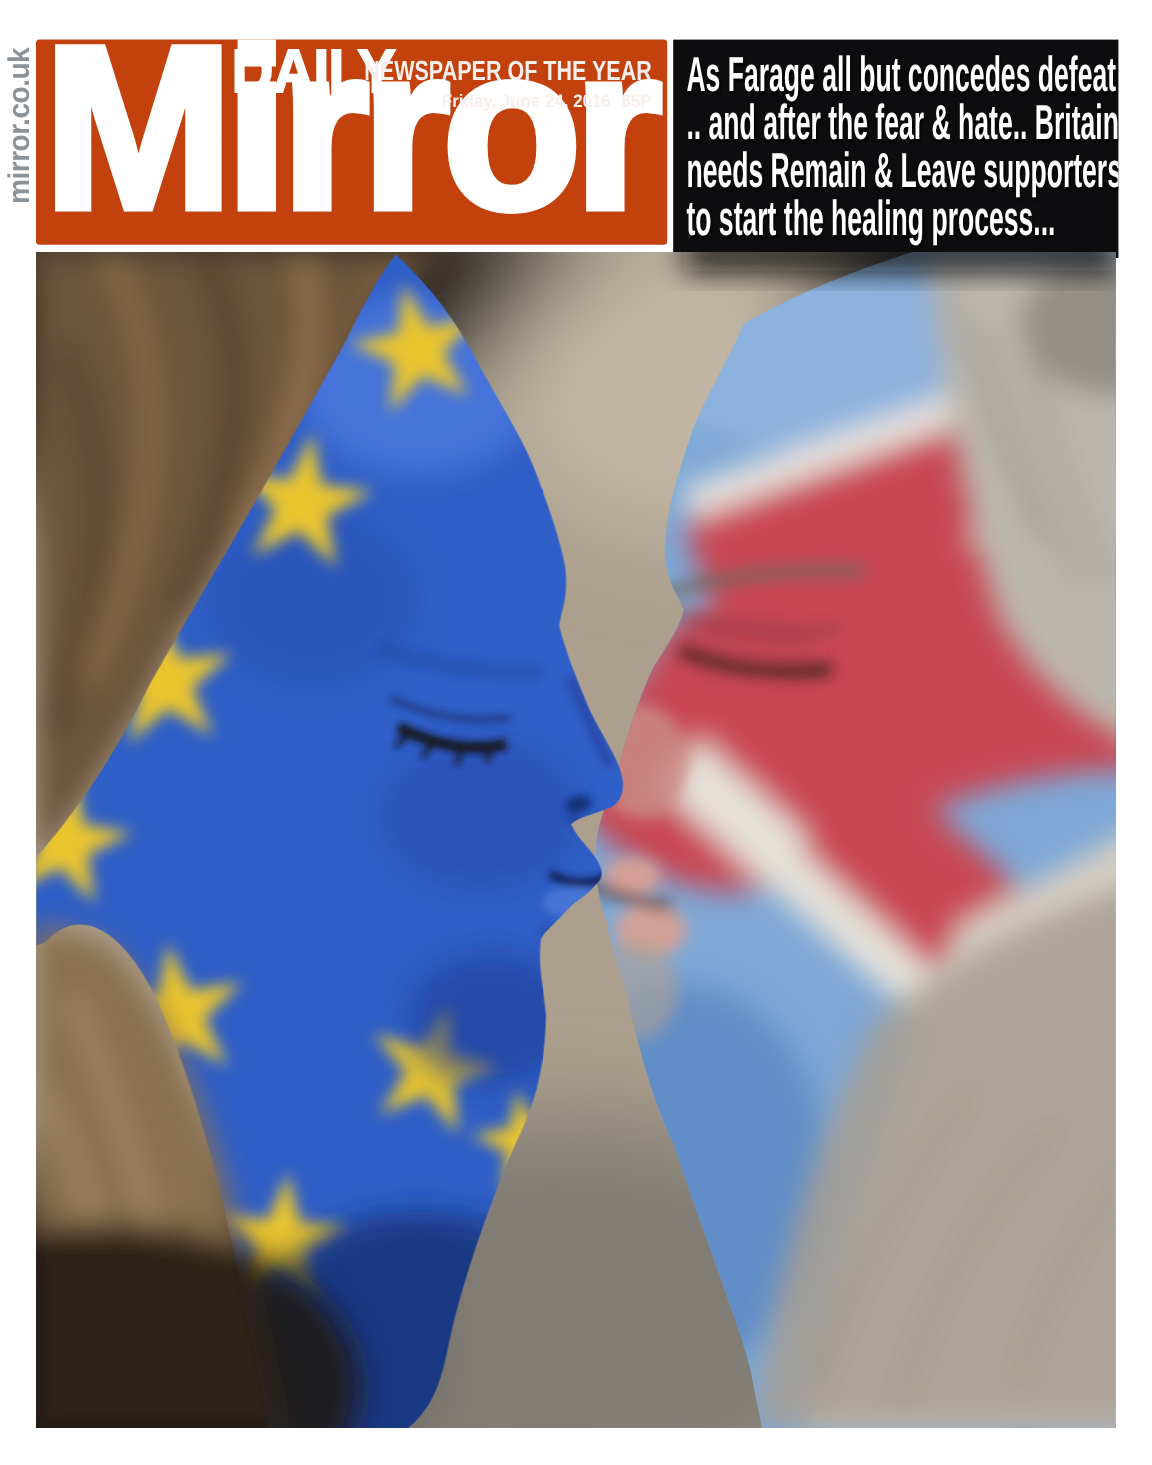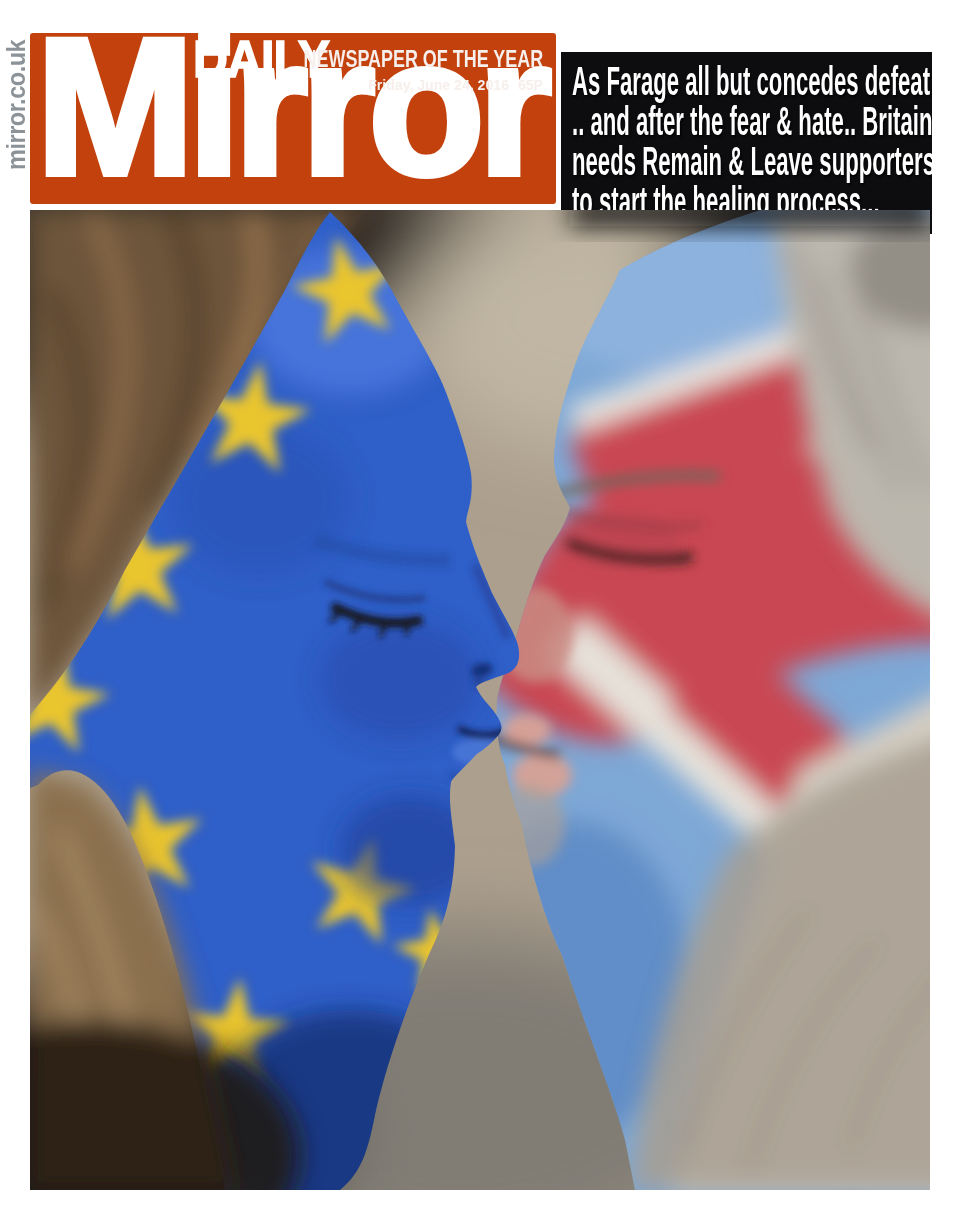--- a/index.html
+++ b/index.html
@@ -22,21 +22,21 @@
     transform:scaleX(0.95);transform-origin:0 0;}
   .award-wrap{position:absolute;right:13px;top:13px;}
   .award{font-size:23px;font-weight:bold;color:#f6efec;letter-spacing:0;
     transform:scaleX(0.78);transform-origin:right top;white-space:nowrap;}
   .date-row{display:flex;justify-content:space-between;width:186px;margin-top:3px;
     margin-left:auto;transform:scaleX(0.94);transform-origin:right top;}
   .date-row span{font-size:15px;font-weight:bold;color:#f6efec;}
 
   
   .top-story{position:absolute;left:561px;top:33px;width:371px;height:182px;
-    background:#0d0d10;overflow:hidden;padding:9px 0 0 11px;box-sizing:border-box;margin-top:19px;}
+    background:#0d0d10;overflow:hidden;padding:9px 0 0 11px;box-sizing:border-box;}
   .top-story .line{font-size:41px;line-height:40px;font-weight:bold;color:#ffffff;
     transform:scaleX(0.54);transform-origin:0 0;white-space:nowrap;width:185%;
     text-shadow:2px 2px 3px rgba(0,0,0,0.85);}
 
   
   .photo{position:absolute;left:30px;top:210px;width:900px;height:980px;overflow:hidden;
     background:#a89d8c;}
   .photo svg{display:block;width:900px;height:980px;}
 
   .hero-headline{position:absolute;left:82px;top:960px;font-size:190px;line-height:1;

